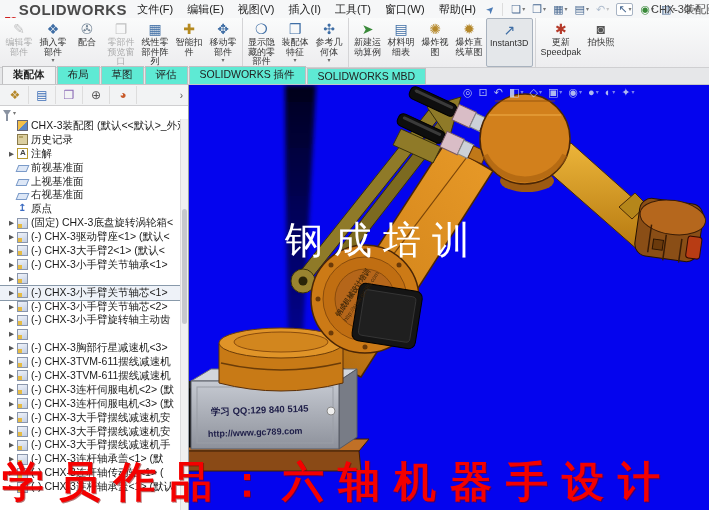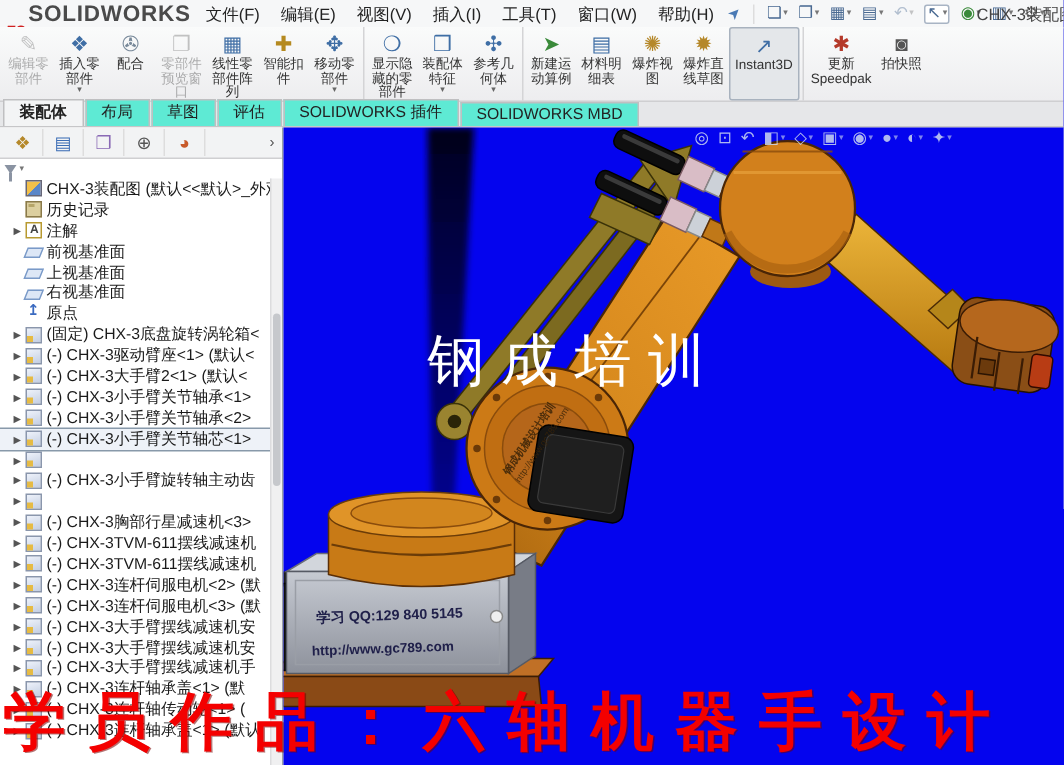--- a/index.html
+++ b/index.html
@@ -347,30 +347,30 @@
       <span class="tlabel">(-) CHX-3大手臂2&lt;1&gt; (默认&lt;</span>
     </div>
       <div class="trow expandable">
       <span class="tarrow">▶</span>
       <span class="tico ico-part"></span>
       <span class="tlabel">(-) CHX-3小手臂关节轴承&lt;1&gt;</span>
     </div>
       <div class="trow expandable">
       <span class="tarrow">▶</span>
       <span class="tico ico-part"></span>
-      <span class="tlabel">(-) CHX-3小手臂关节轴承&lt;2&gt;</span>
     </div>
       <div class="trow selected expandable">
       <span class="tarrow">▶</span>
       <span class="tico ico-part"></span>
       <span class="tlabel">(-) CHX-3小手臂关节轴芯&lt;1&gt;</span>
     </div>
       <div class="trow expandable">
       <span class="tarrow">▶</span>
       <span class="tico ico-part"></span>
+      <span class="tlabel">(-) CHX-3小手臂关节轴芯&lt;2&gt;</span>
     </div>
       <div class="trow expandable">
       <span class="tarrow">▶</span>
       <span class="tico ico-part"></span>
       <span class="tlabel">(-) CHX-3小手臂旋转轴主动齿</span>
     </div>
       <div class="trow expandable">
       <span class="tarrow">▶</span>
       <span class="tico ico-part"></span>
     </div>

